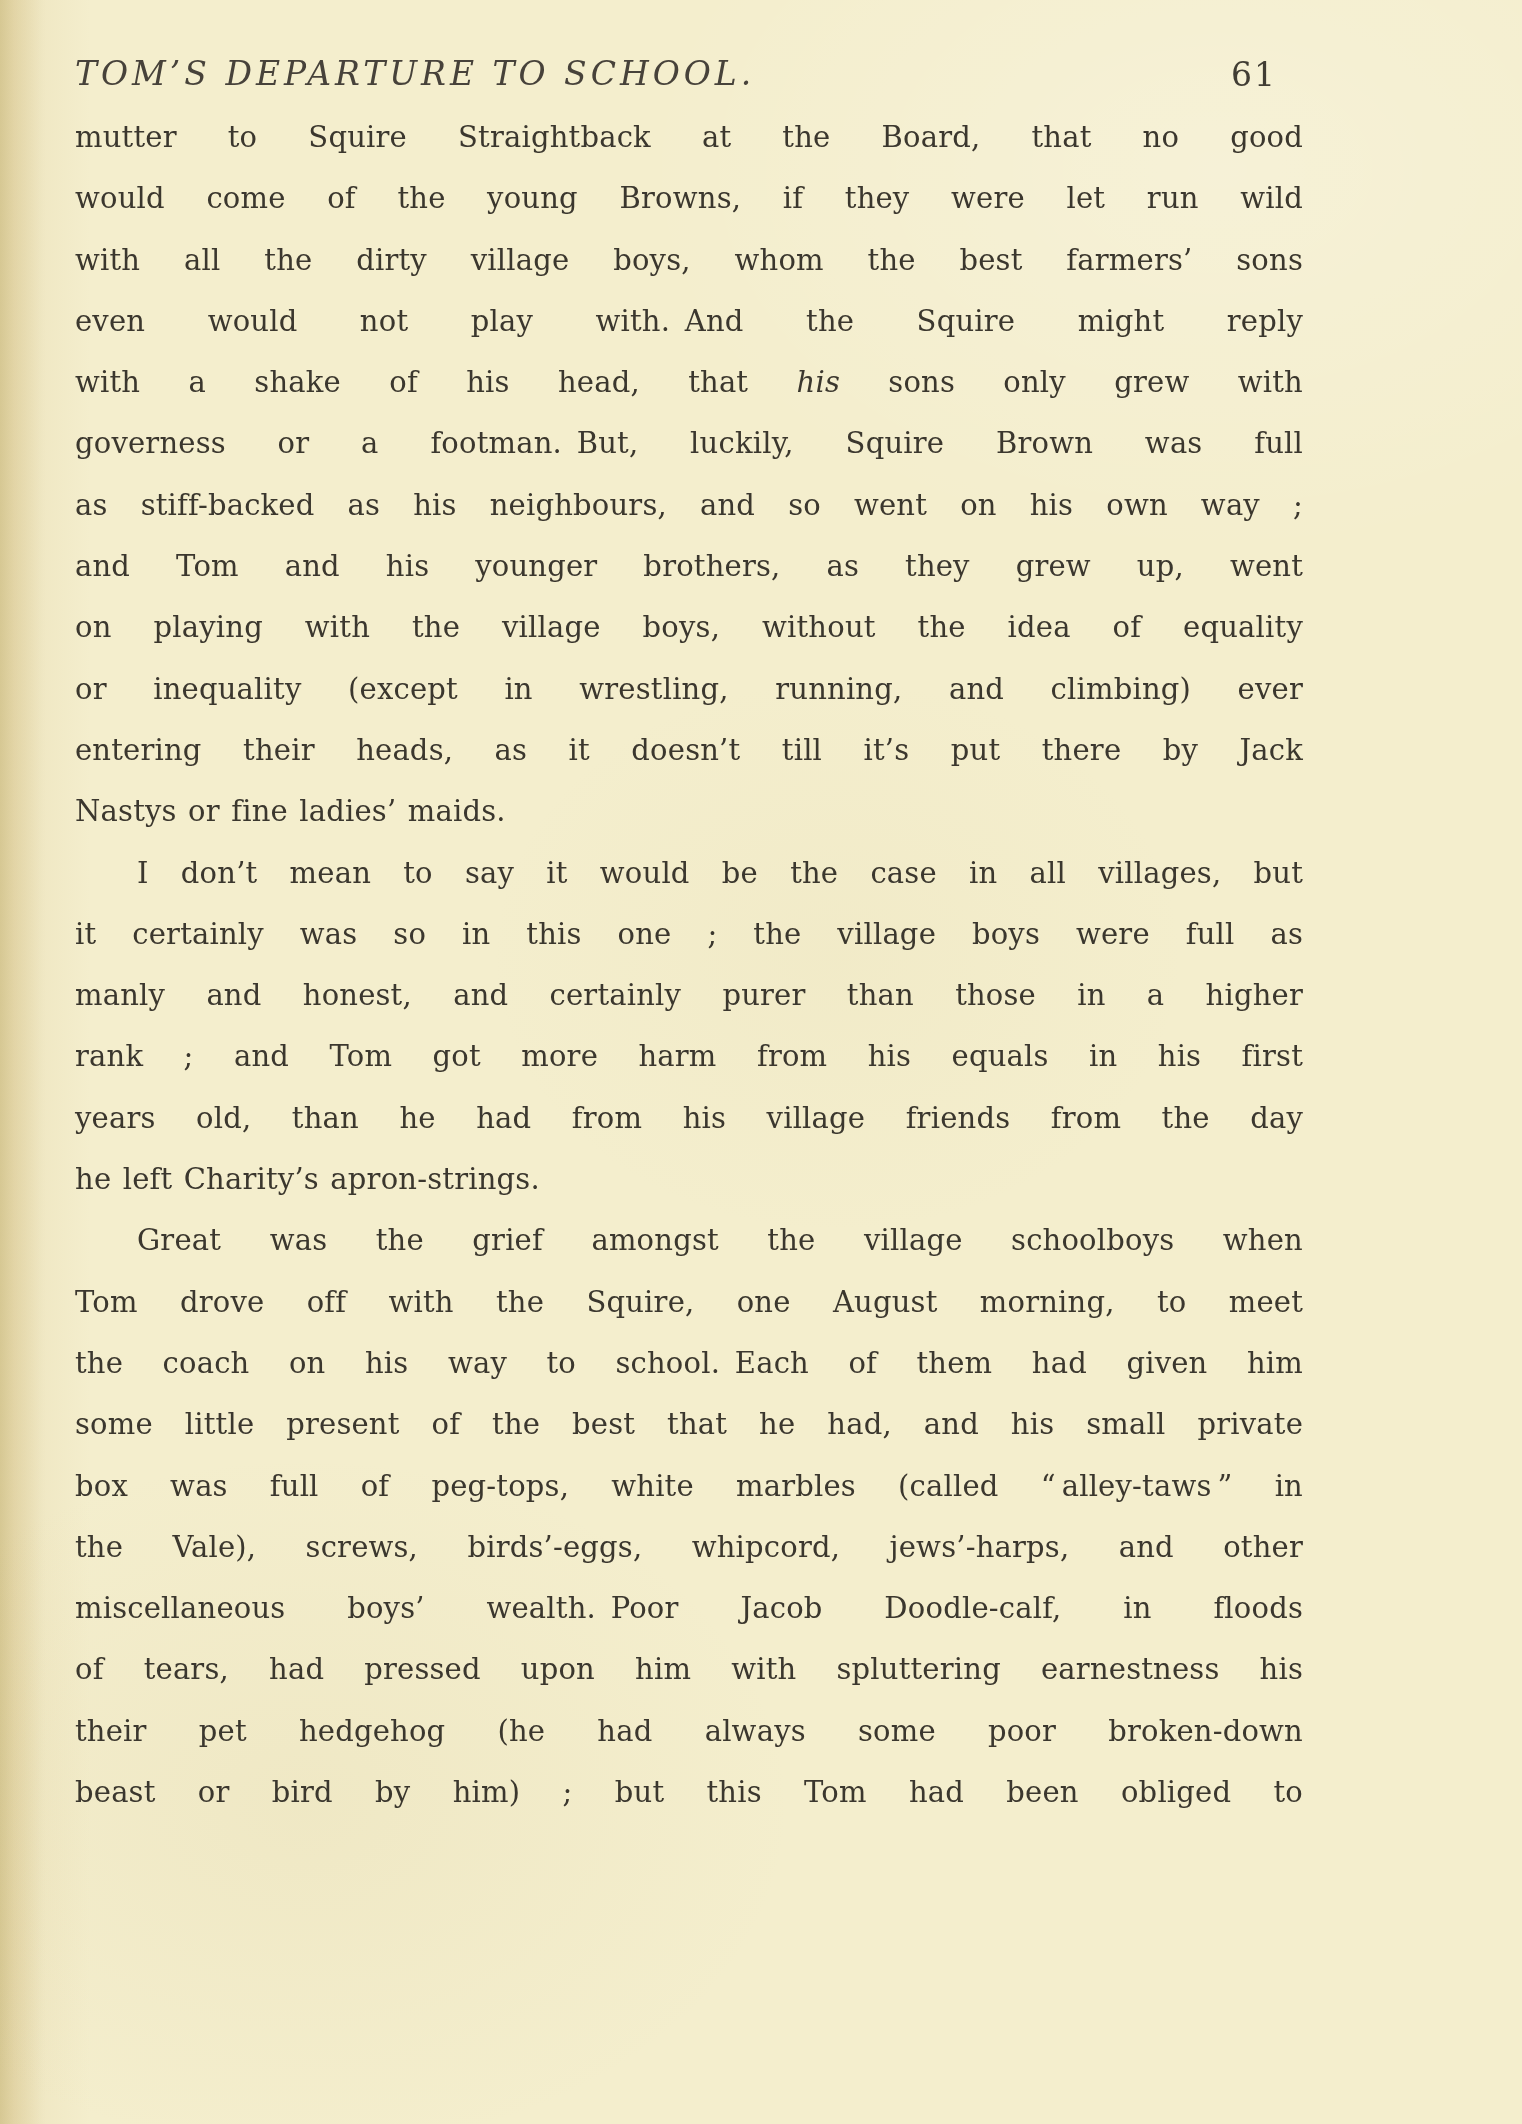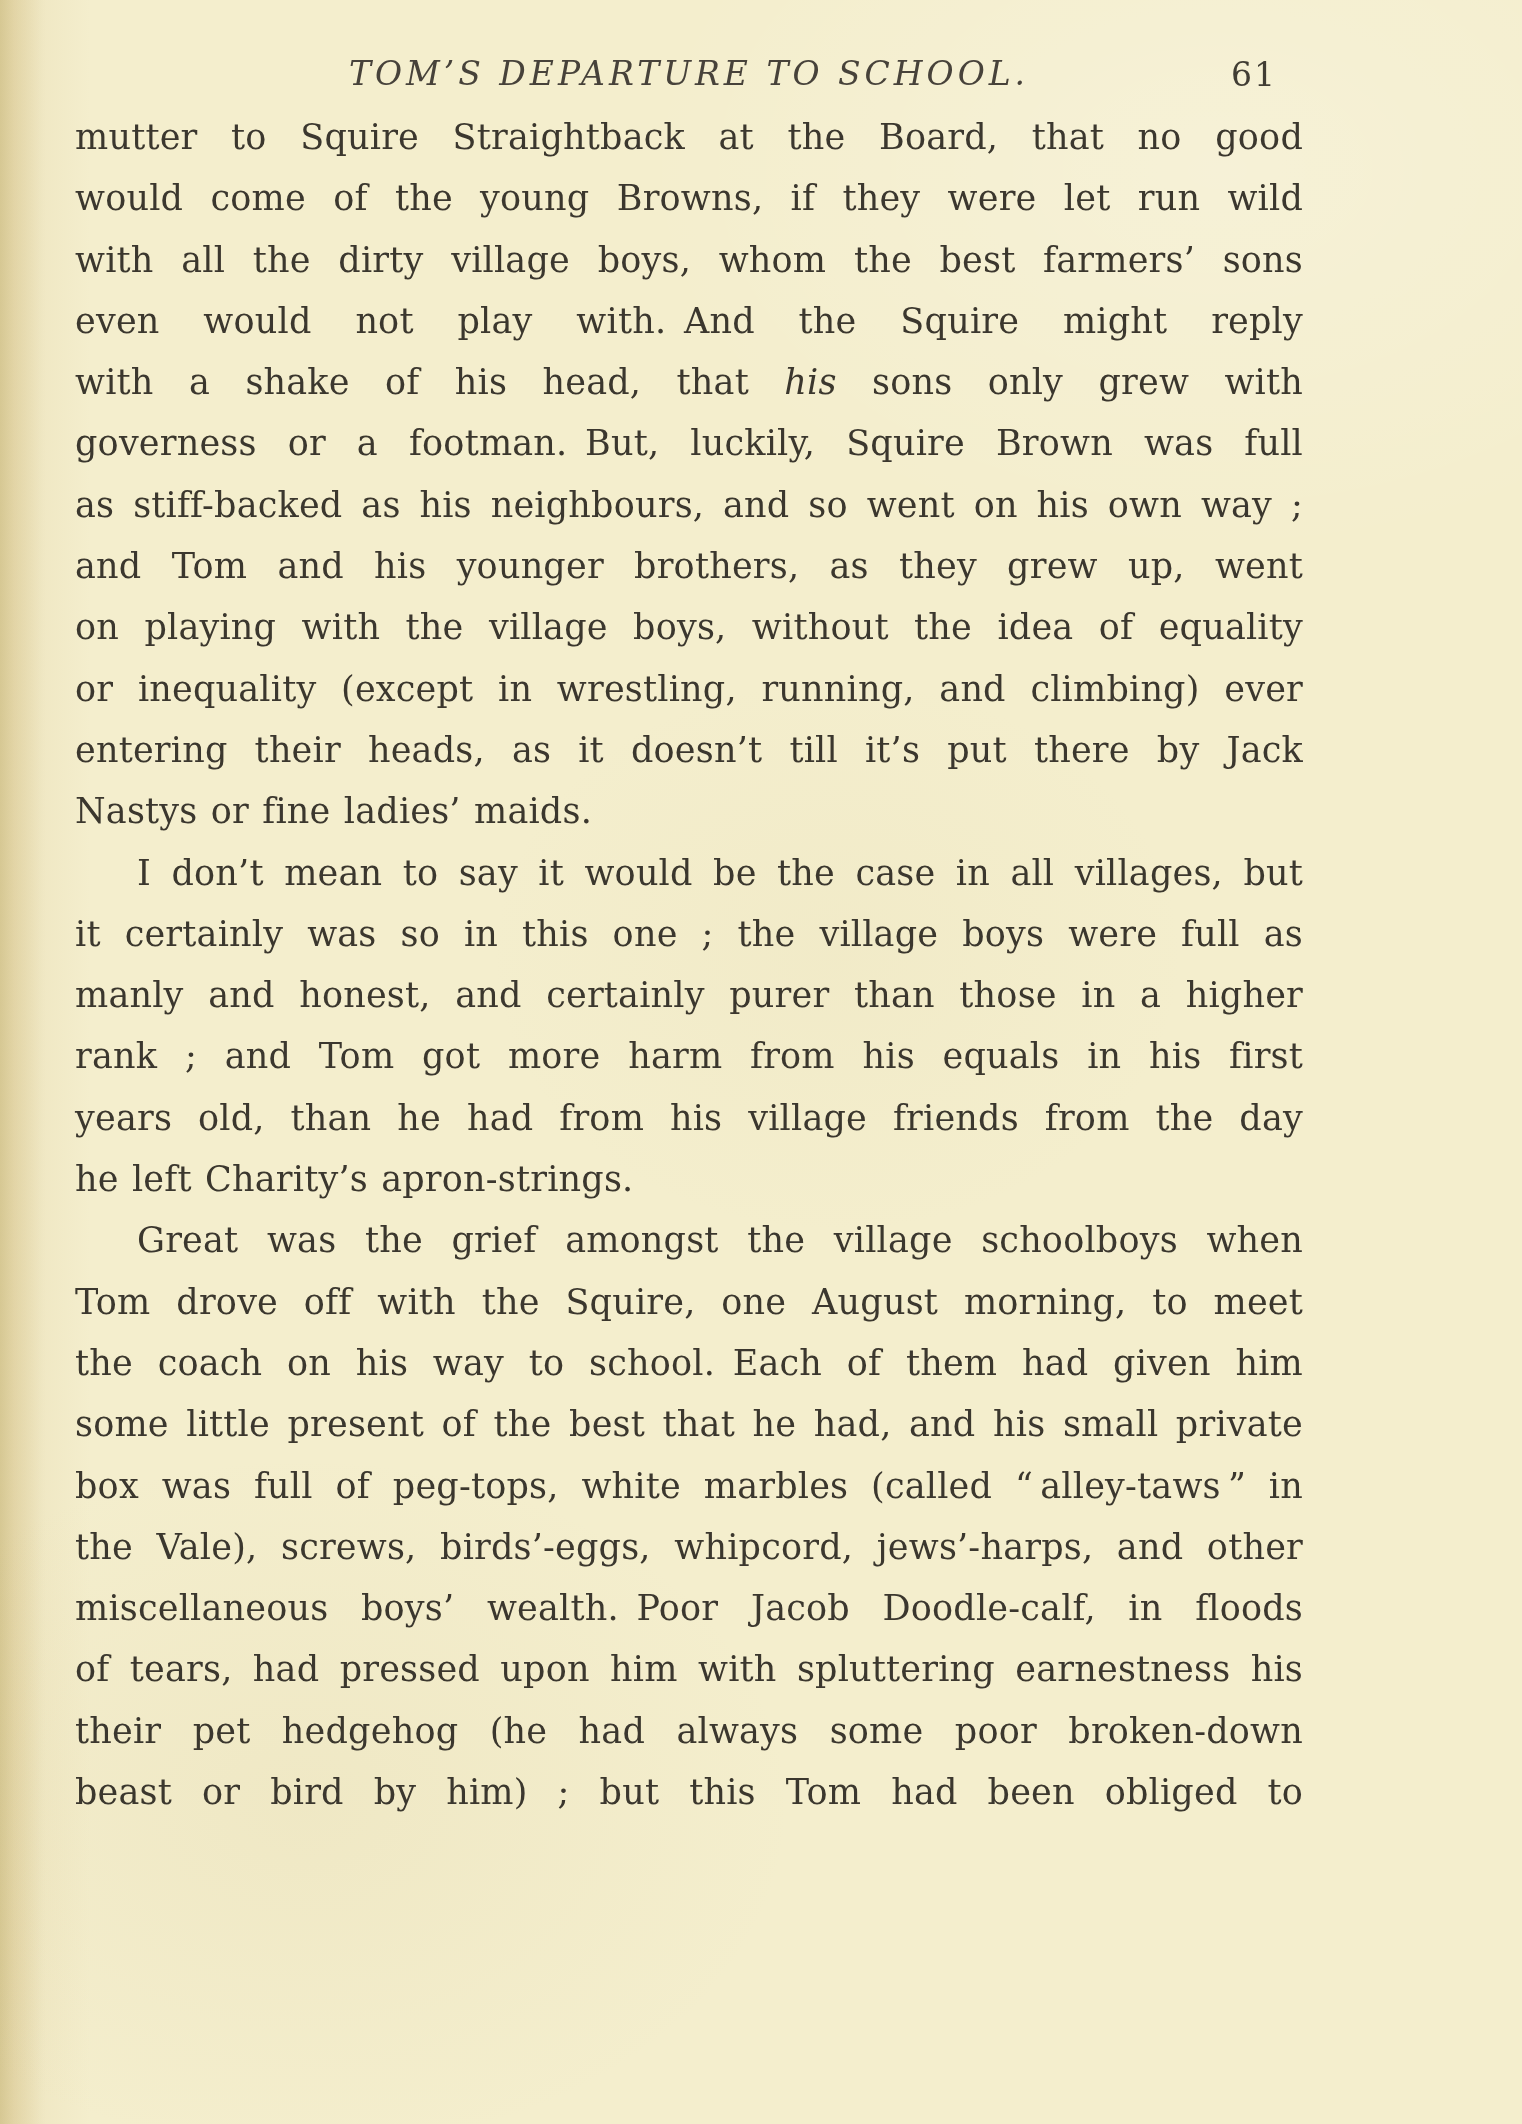--- a/index.html
+++ b/index.html
@@ -29,42 +29,41 @@
   }
 
   .header {
     position: absolute;
     top: 54px;
     left: 75px;
     width: 1228px;
     height: 46px;
   }
   .running-title {
-    text-align: center;
     font-style: italic;
     font-size: 33px;
     letter-spacing: 4px;
     color: #47423a;
     white-space: nowrap;
   }
   .page-number {
     position: absolute;
     right: 26px;
     top: 1px;
     font-size: 33px;
     letter-spacing: 2px;
     color: #413d34;
   }
 
   .text-block {
     position: absolute;
     top: 107px;
     left: 75px;
     width: 1228px;
-    font-size: 35px;
+    font-size: 29px;
     line-height: 61.3px;
     word-spacing: 2px;
     letter-spacing: 0.2px;
   }
   .line {
     height: 61.3px;
     text-align: justify;
     text-align-last: justify;
     white-space: nowrap;   
   }

